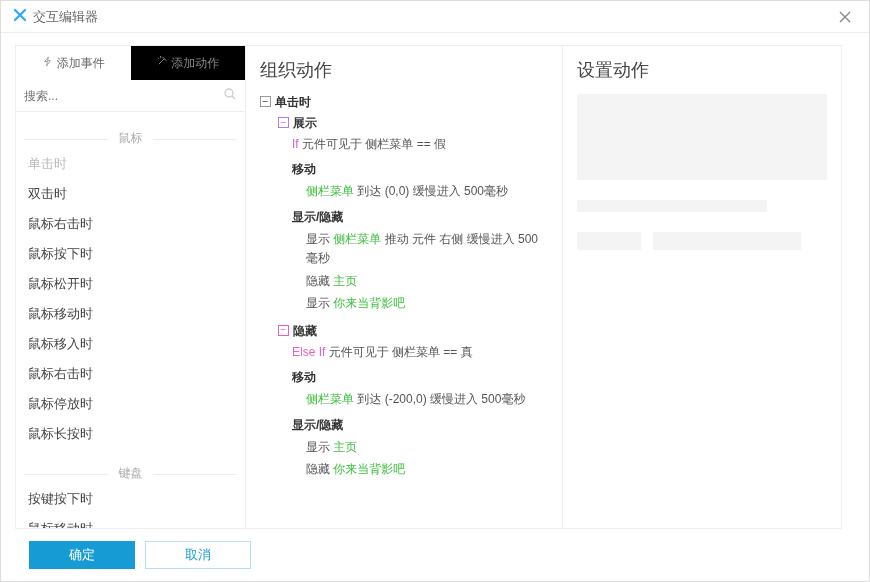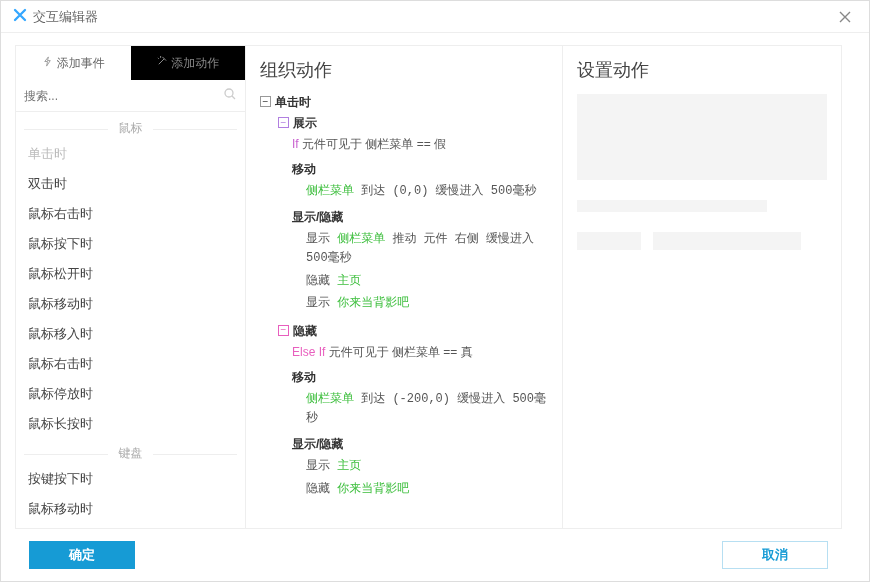--- a/index.html
+++ b/index.html
@@ -14,49 +14,49 @@
 .left { width: 230px; border-right: 1px solid #eee; display: flex; flex-direction: column; min-height: 0; }
 .tabs { display: flex; height: 34px; }
 .tab { flex: 1; display: flex; align-items: center; justify-content: center; font-size: 12px; color: #666; cursor: pointer; gap: 4px; }
 .tab.active { color: #666; background: #fff; }
 .tab.inactive { background: #000000; color: #888; }
 .tab-icon { color: #999; }
 .search-row { display: flex; align-items: center; height: 32px; padding: 0 8px; border-bottom: 1px solid #eee; }
 .search-row input { flex: 1; border: none; outline: none; font-size: 12px; color: #999; background: transparent; }
 .search-row .mag { color: #ccc; font-size: 14px; }
 .eventlist { flex: 1; overflow: hidden; padding-top: 2px; }
-.group-label { text-align: center; color: #aaa; font-size: 12px; margin: 6px 0 2px 0; position: relative; }
+.group-label { text-align: center; color: #aaa; font-size: 12px; margin: 16px 0 2px 0; position: relative; }
 .group-label::before, .group-label::after { content: ""; position: absolute; top: 50%; width: 84px; height: 1px; background: #eee; }
 .group-label::before { left: 8px; }
 .group-label::after { right: 8px; }
 .evt { padding: 6px 12px; color: #444; cursor: pointer; font-size: 13px; }
 .evt.sel { color: #bbb; }
 .center { flex: 1; border-right: 1px solid #eee; padding: 12px 14px; overflow: auto; min-height: 0; }
 .panel-header { font-size: 18px; color: #444; margin-bottom: 12px; }
 .tree-root { font-size: 12px; }
 .node-row { display: flex; align-items: flex-start; gap: 4px; margin-bottom: 4px; }
 .toggle { width: 11px; height: 11px; border: 1px solid #999; display: inline-flex; align-items: center; justify-content: center; font-size: 10px; line-height: 1; margin-top: 2px; flex-shrink: 0; cursor: pointer; }
 .toggle.purple { border-color: #b17fe0; color: #b17fe0; }
 .toggle.pink { border-color: #e85fbe; color: #e85fbe; }
 .node-label { font-weight: bold; }
 .children { margin-left: 18px; }
 .cond { color: #c85fcf; }
 .cond-pink { color: #e85fbe; }
 .txt { color: #555; }
 .green { color: #3cbe3c; }
 .section-title { font-weight: bold; color: #333; margin: 8px 0 4px 0; }
-.action-line { margin: 3px 0 3px 14px; line-height: 1.6; font-family: Liberation Mono, monospace; }
+.action-line { margin: 3px 0 3px 14px; line-height: 1.6; }
 .case-block { margin-left: 14px; margin-bottom: 10px; }
 .right { width: 278px; padding: 12px 14px; }
 .placeholder-lg { width: 100%; height: 86px; background: #f4f4f4; margin-bottom: 20px; }
 .placeholder-line1 { width: 190px; height: 12px; background: #f4f4f4; margin-bottom: 20px; }
 .placeholder-row { display: flex; gap: 12px; }
 .placeholder-sm1 { width: 64px; height: 18px; background: #f4f4f4; }
 .placeholder-sm2 { width: 148px; height: 18px; background: #f4f4f4; }
-.footer { height: 52px; display: flex; align-items: center; justify-content: space-between; gap: 10px; padding: 0 14px; font-weight: bold; }
+.footer { height: 52px; display: flex; align-items: center; justify-content: flex-start; gap: 10px; padding: 0 14px; }
 .btn { width: 106px; height: 28px; display: flex; align-items: center; justify-content: center; font-size: 13px; cursor: pointer; }
 .btn.primary { background: #169bd5; color: #fff; border: 1px solid #169bd5; }
 .btn.secondary { background: #fff; color: #169bd5; border: 1px solid #b7dff2; }
 </style>
 </head>
 <body>
 
 <div class="window">
   <div class="titlebar">
     <span class="logo">

